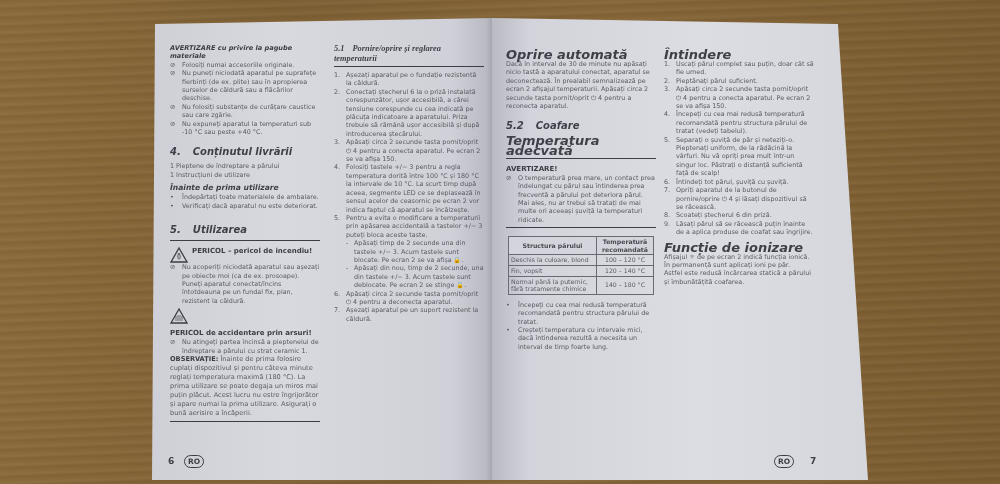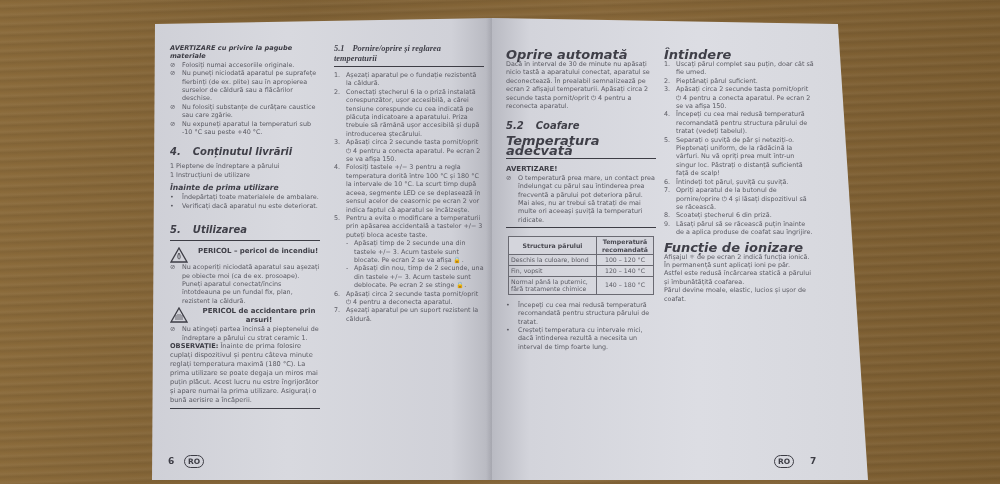--- a/index.html
+++ b/index.html
@@ -34,21 +34,21 @@
   }
   .col { position: absolute; font-size: 6.4px; line-height: 8.4px; }
   .h-warn { font-weight: bold; font-style: italic; color: #3d3d45; font-size: 6.6px; }
   .h-sec { font-weight: bold; font-style: italic; color: #3f3f48; font-size: 10px; line-height: 12px; margin: 10px 0 4px; }
   .h-sec .num { margin-right: 12px; }
   .h-sub { font-weight: bold; font-style: italic; color: #3f3f48; font-size: 7.6px; line-height: 10px; margin-top: 4px; }
   .h-sub2 { font-weight: bold; font-style: italic; color: #3f3f48; font-size: 13px; line-height: 10px; }
   .rule { border-bottom: 1.4px solid #3d3d45; margin: 2px 0 6px; }
   .item { position: relative; padding-left: 12px; }
   .item .mk { position: absolute; left: 0; top: 0; }
-  .danger { display: flex; align-items: flex-start; gap: 10px; margin-top: 6px; text-align: center; }
+  .danger { display: flex; align-items: flex-start; gap: 4px; margin-top: 6px; }
   .tri { width: 18px; height: 16px; flex: 0 0 18px; }
   .danger-title { font-weight: bold; color: #3d3d45; font-size: 7px; line-height: 9px; }
   .obs { margin-top: 0; font-size: 6.6px; line-height: 9px; }
   .obs b { color: #3d3d45; }
   .box-obs { border-top: 1.2px solid #3d3d45; border-bottom: 1.2px solid #3d3d45; padding: 4px 0; margin: 6px 0 8px; font-size: 6.4px; line-height: 8.6px; }
   .strong { font-weight: bold; color: #3d3d45; }
   .sub-item { position: relative; padding-left: 8px; }
   .sub-item .mk { position: absolute; left: 0; }
   .page-num { position: absolute; bottom: 14px; font-weight: bold; font-size: 9px; color: #3d3d45; }
   .ro-badge { position: absolute; bottom: 12px; border: 1.3px solid #3d3d45; border-radius: 8px; padding: 0 3px; font-size: 7.5px; font-weight: bold; color: #3d3d45; line-height: 11px; }
@@ -89,21 +89,21 @@
 
       <div class="danger">
         <svg class="tri" viewBox="0 0 18 16">
             <polygon points="9,1 17,15 1,15" fill="none" stroke="#3d3d45" stroke-width="1.3"></polygon>
             <path d="M9 6 C7 9 8 12 9 12 C10 12 11 10 9 6Z" fill="none" stroke="#3d3d45" stroke-width="0.9"></path>
           </svg>
         <div class="danger-title">PERICOL – pericol de incendiu!</div>
       </div>
       <div class="item"><span class="mk">⊘</span><span>Nu acoperiți niciodată aparatul sau așezați pe obiecte moi (ca de ex. prosoape). Puneți aparatul conectat/încins întotdeauna pe un fundal fix, plan, rezistent la căldură.</span></div>
 
-      <div class="danger" style="margin-top:2px;">
+      <div class="danger" style="margin-top:2px;flex-direction:column;">
         <svg class="tri" viewBox="0 0 18 16">
             <polygon points="9,1 17,15 1,15" fill="none" stroke="#3d3d45" stroke-width="1.3"></polygon>
             <path d="M6 13 V8 M8 13 V7 M10 13 V7 M12 13 V8" stroke="#3d3d45" stroke-width="0.7"></path>
           </svg>
         <div class="danger-title">PERICOL de accidentare prin arsuri!</div>
       </div>
       <div class="item"><span class="mk">⊘</span><span>Nu atingeți partea încinsă a pieptenelui de îndreptare a părului cu strat ceramic 1.</span></div>
 
       <div class="obs"><b>OBSERVAȚIE:</b> <span>Înainte de prima folosire cuplați dispozitivul și pentru câteva minute reglați temperatura maximă (180 °C). La prima utilizare se poate degaja un miros mai puțin plăcut. Acest lucru nu estre îngrijorător și apare numai la prima utilizare. Asigurați o bună aerisire a încăperii.</span></div>
       <div class="rule" style="margin-top:3px;"></div>
@@ -183,19 +183,18 @@
       <div class="item"><span class="mk">4.</span><span>Începeți cu cea mai redusă temperatură recomandată pentru structura părului de tratat (vedeți tabelul).</span></div>
       <div class="item"><span class="mk">5.</span><span>Separați o șuviță de păr și neteziți-o. Pieptenați uniform, de la rădăcină la vârfuri. Nu vă opriți prea mult într-un singur loc. Păstrați o distanță suficientă față de scalp!</span></div>
       <div class="item"><span class="mk">6.</span><span>Întindeți tot părul, șuviță cu șuviță.</span></div>
       <div class="item"><span class="mk">7.</span><span>Opriți aparatul de la butonul de pornire/oprire ⏻ 4 și lăsați dispozitivul să se răcească.</span></div>
       <div class="item"><span class="mk">8.</span><span>Scoateți ștecherul 6 din priză.</span></div>
       <div class="item"><span class="mk">9.</span><span>Lăsați părul să se răcească puțin înainte de a aplica produse de coafat sau îngrijire.</span></div>
 
       <div class="h-sub2" style="margin-top:6px;">Funcție de ionizare</div>
       <div>Afișajul ⚛ de pe ecran 2 indică funcția ionică. În permanență sunt aplicați ioni pe păr.</div>
       <div>Astfel este redusă încărcarea statică a părului și îmbunătățită coafarea.</div>
-      <div>Părul devine moale, elastic, lucios și ușor de coafat.</div>
     </div>
 
     <div class="ro-badge" style="left:282px;">RO</div>
     <div class="page-num" style="left:318px;">7</div>
   </div>
 </div>
 
 </body></html>

